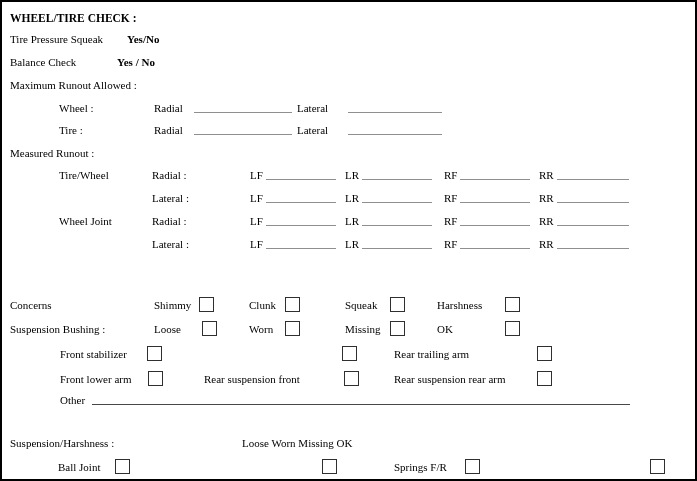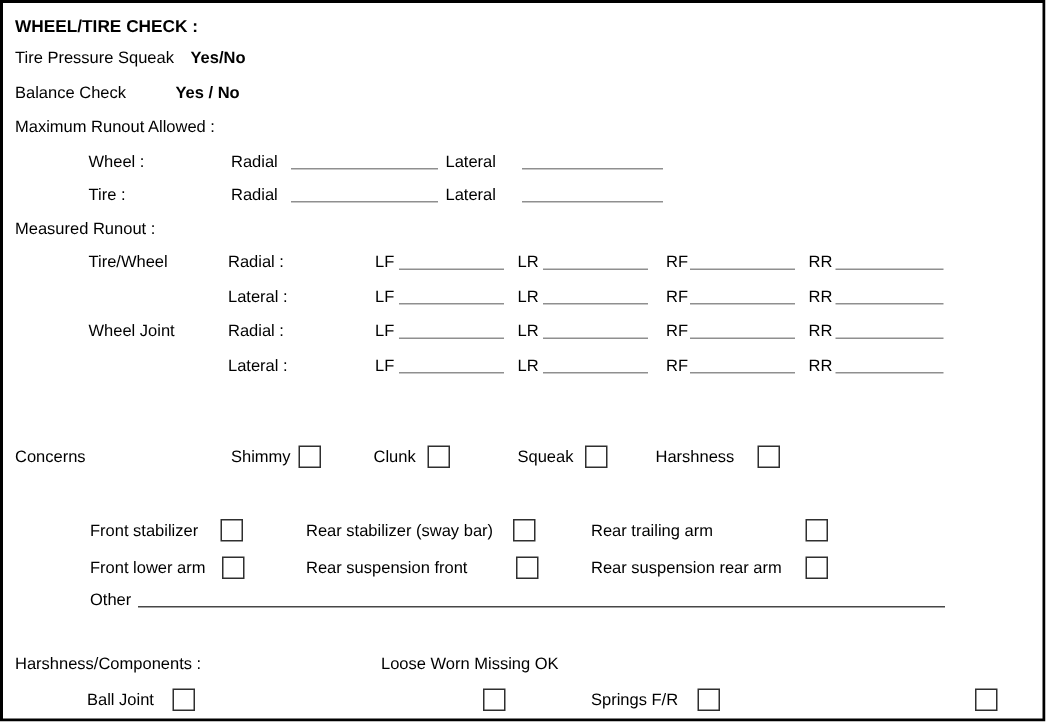--- a/index.html
+++ b/index.html
@@ -7,21 +7,21 @@
     position:relative;
     width:697px;height:481px;
     background:#fff;
     border:2px solid #000;
     box-sizing:border-box;
     font-family:"Liberation Sans",sans-serif;
     font-size:11px;
     color:#000;
     overflow:hidden;
   }
-  .row{position:absolute;left:0;width:100%;height:16px;line-height:16px;}
+  .row{position:absolute;left:0;width:100%;height:16px;line-height:16px;font-family:Liberation Serif, serif;}
   .t{position:absolute;white-space:nowrap;top:0;}
   .b{font-weight:bold;}
   .hdr{font-weight:bold;font-size:11.5px;}
   .cb{
     position:absolute;top:0;
     width:13px;height:13px;
     border:1px solid #2f2f2f;
     background:#fff;
   }
   .ln{position:absolute;top:12px;height:1px;background:#8f8f8f;}
@@ -126,47 +126,57 @@
     <span class="t" style="left:152px">Shimmy</span>
     <span class="cb" style="left:197px"></span>
     <span class="t" style="left:247px">Clunk</span>
     <span class="cb" style="left:283px"></span>
     <span class="t" style="left:343px">Squeak</span>
     <span class="cb" style="left:388px"></span>
     <span class="t" style="left:435px">Harshness</span>
     <span class="cb" style="left:503px"></span>
   </div>
 
+  <div class="row" style="top:319px">
+    <span class="t" style="left:8px">Suspension Bushing :</span>
+    <span class="t" style="left:152px">Loose</span>
+    <span class="cb" style="left:200px"></span>
+    <span class="t" style="left:247px">Worn</span>
+    <span class="cb" style="left:283px"></span>
+    <span class="t" style="left:343px">Missing</span>
+    <span class="cb" style="left:388px"></span>
+    <span class="t" style="left:435px">OK</span>
+    <span class="cb" style="left:503px"></span>
+  </div>
 
   <div class="row" style="top:344px">
     <span class="t" style="left:58px">Front stabilizer</span>
     <span class="cb" style="left:145px"></span>
-    <span class="t" style="left:202px">Rear stabilizer (sway bar)</span>
     <span class="cb" style="left:340px"></span>
     <span class="t" style="left:392px">Rear trailing arm</span>
     <span class="cb" style="left:535px"></span>
   </div>
 
   <div class="row" style="top:369px">
     <span class="t" style="left:58px">Front lower arm</span>
     <span class="cb" style="left:146px"></span>
     <span class="t" style="left:202px">Rear suspension front</span>
     <span class="cb" style="left:342px"></span>
     <span class="t" style="left:392px">Rear suspension rear arm</span>
     <span class="cb" style="left:535px"></span>
   </div>
 
   <div class="row" style="top:390px">
     <span class="t" style="left:58px">Other</span>
     <span class="ln dark" style="left:90px;width:538px"></span>
   </div>
 
   <div class="row" style="top:433px">
-    <span class="t" style="left:8px">Harshness/Components :</span>
-    <span class="t" style="left:252px">Loose Worn Missing OK</span>
+    <span class="t" style="left:8px">Suspension/Harshness :</span>
+    <span class="t" style="left:240px">Loose Worn Missing OK</span>
   </div>
 
   <div class="row" style="top:457px">
     <span class="t" style="left:56px">Ball Joint</span>
     <span class="cb" style="left:113px"></span>
     <span class="cb" style="left:320px"></span>
     <span class="t" style="left:392px">Springs F/R</span>
     <span class="cb" style="left:463px"></span>
     <span class="cb" style="left:648px"></span>
   </div>

